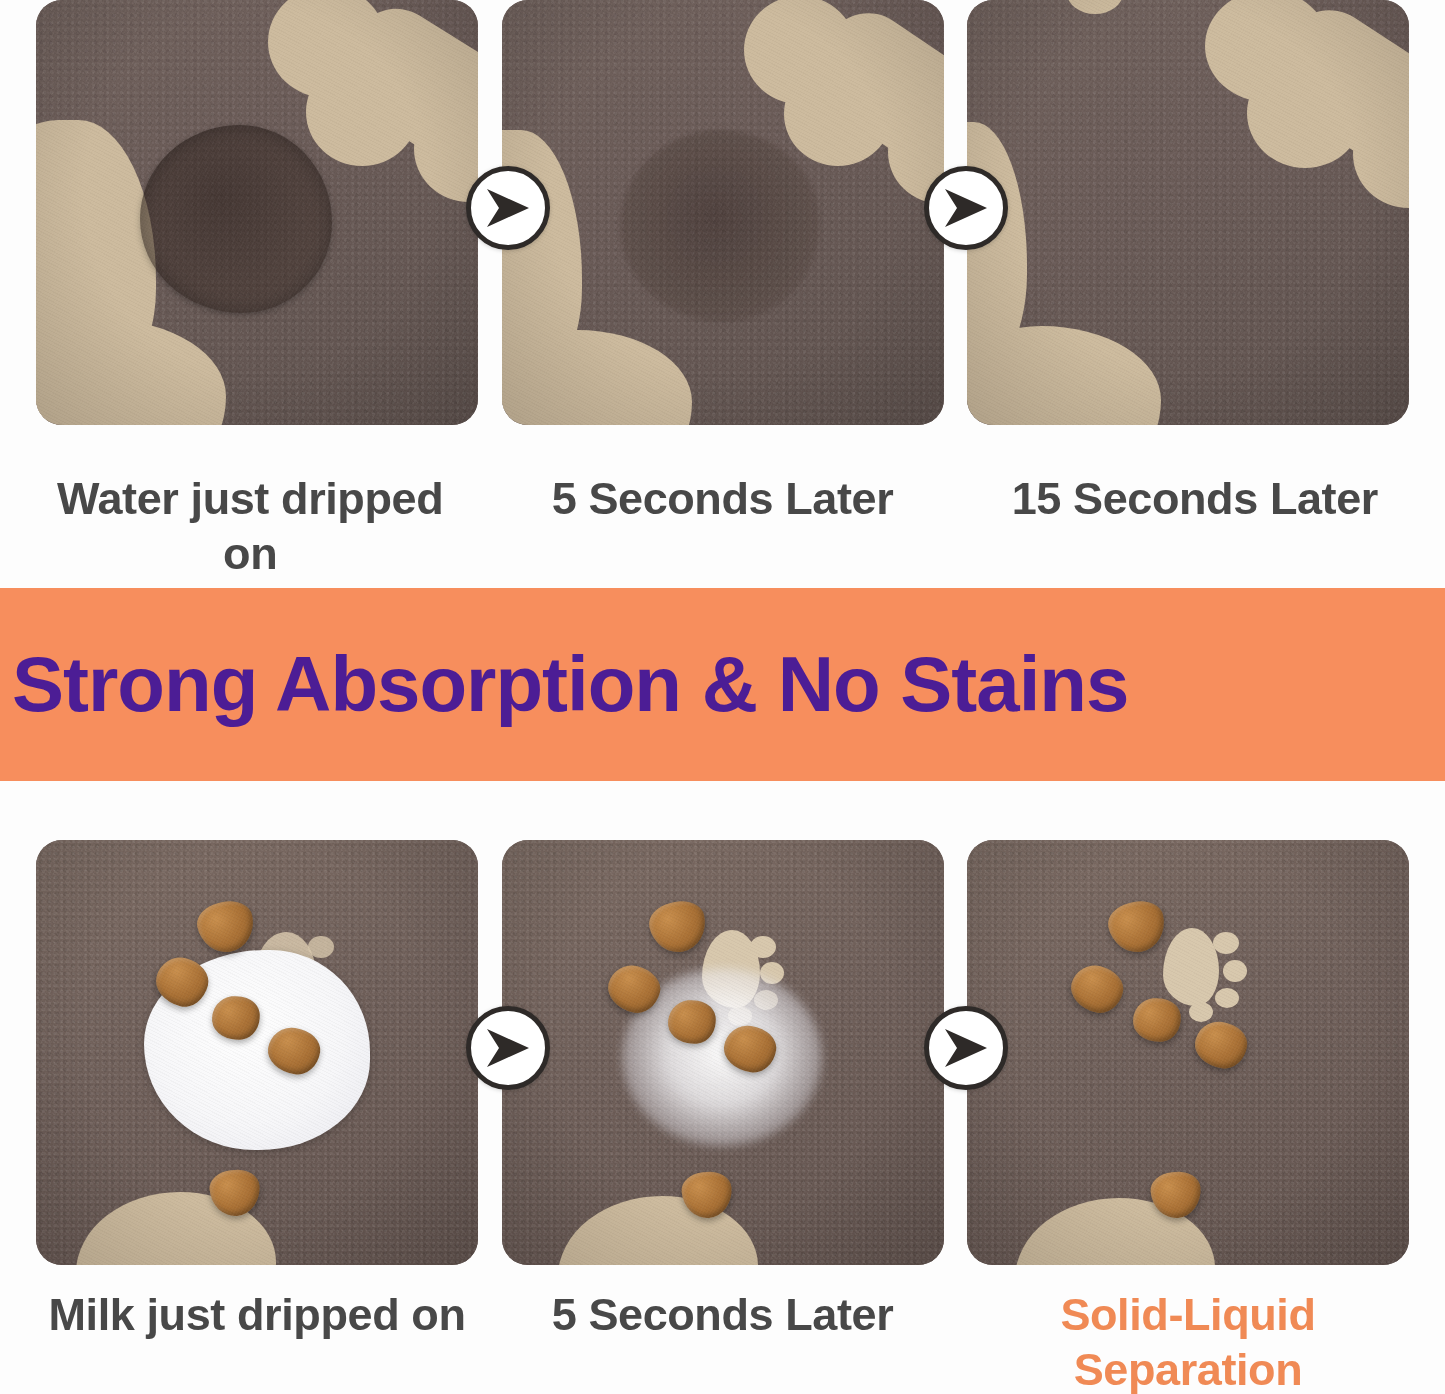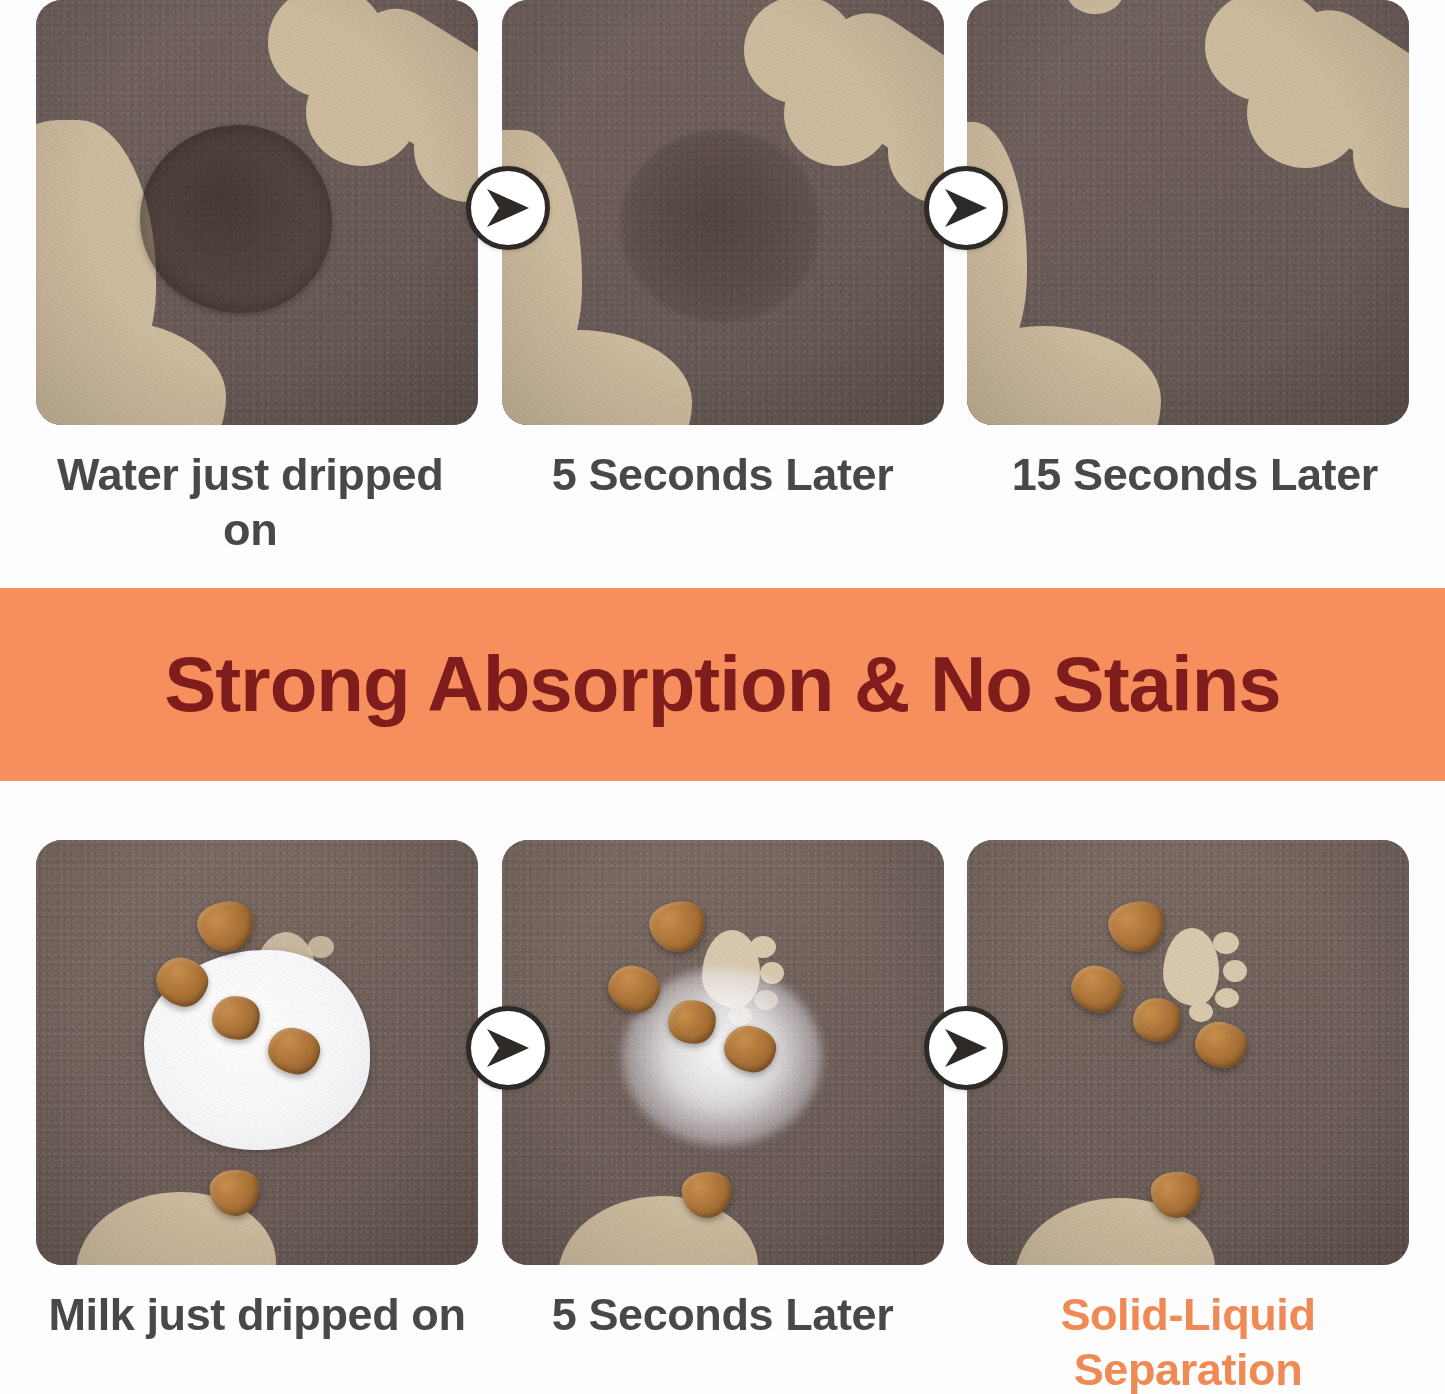--- a/index.html
+++ b/index.html
@@ -154,21 +154,21 @@
 
   
   .caption-row {
     position: absolute;
     left: 0;
     width: 1445px;
     display: flex;
     padding: 0 36px;
     justify-content: space-between;
   }
-  .caption-top    { top: 448px; gap: 44px; }
+  .caption-top    { top: 472px; gap: 44px; }
   .caption-bottom { top: 1288px; }
   .caption {
     width: 442px;
     text-align: center;
     font-size: 45px;
     line-height: 1.22;
     font-weight: 700;
     letter-spacing: -0.4px;
     color: #484848;
     font-family: "Liberation Sans", sans-serif;
@@ -181,26 +181,27 @@
     top: 588px;
     left: 0;
     width: 1445px;
     height: 193px;
     background: #f78e5d;
     display: flex;
     align-items: center;
   }
   .banner-title {
     width: 100%;
-    text-align: center;
-    color: #7f1d1d;
+    text-align: left;
+    color: #4c1d95;
     font-size: 78px;
     font-weight: 700;
     letter-spacing: -1px;
     font-family: "Liberation Sans", sans-serif;
+    margin-left: 12px;
   }
 </style>
 </head>
 <body>
 
 <div class="sheet">
 
   <div class="row row-top">
 
     <div class="panel">

